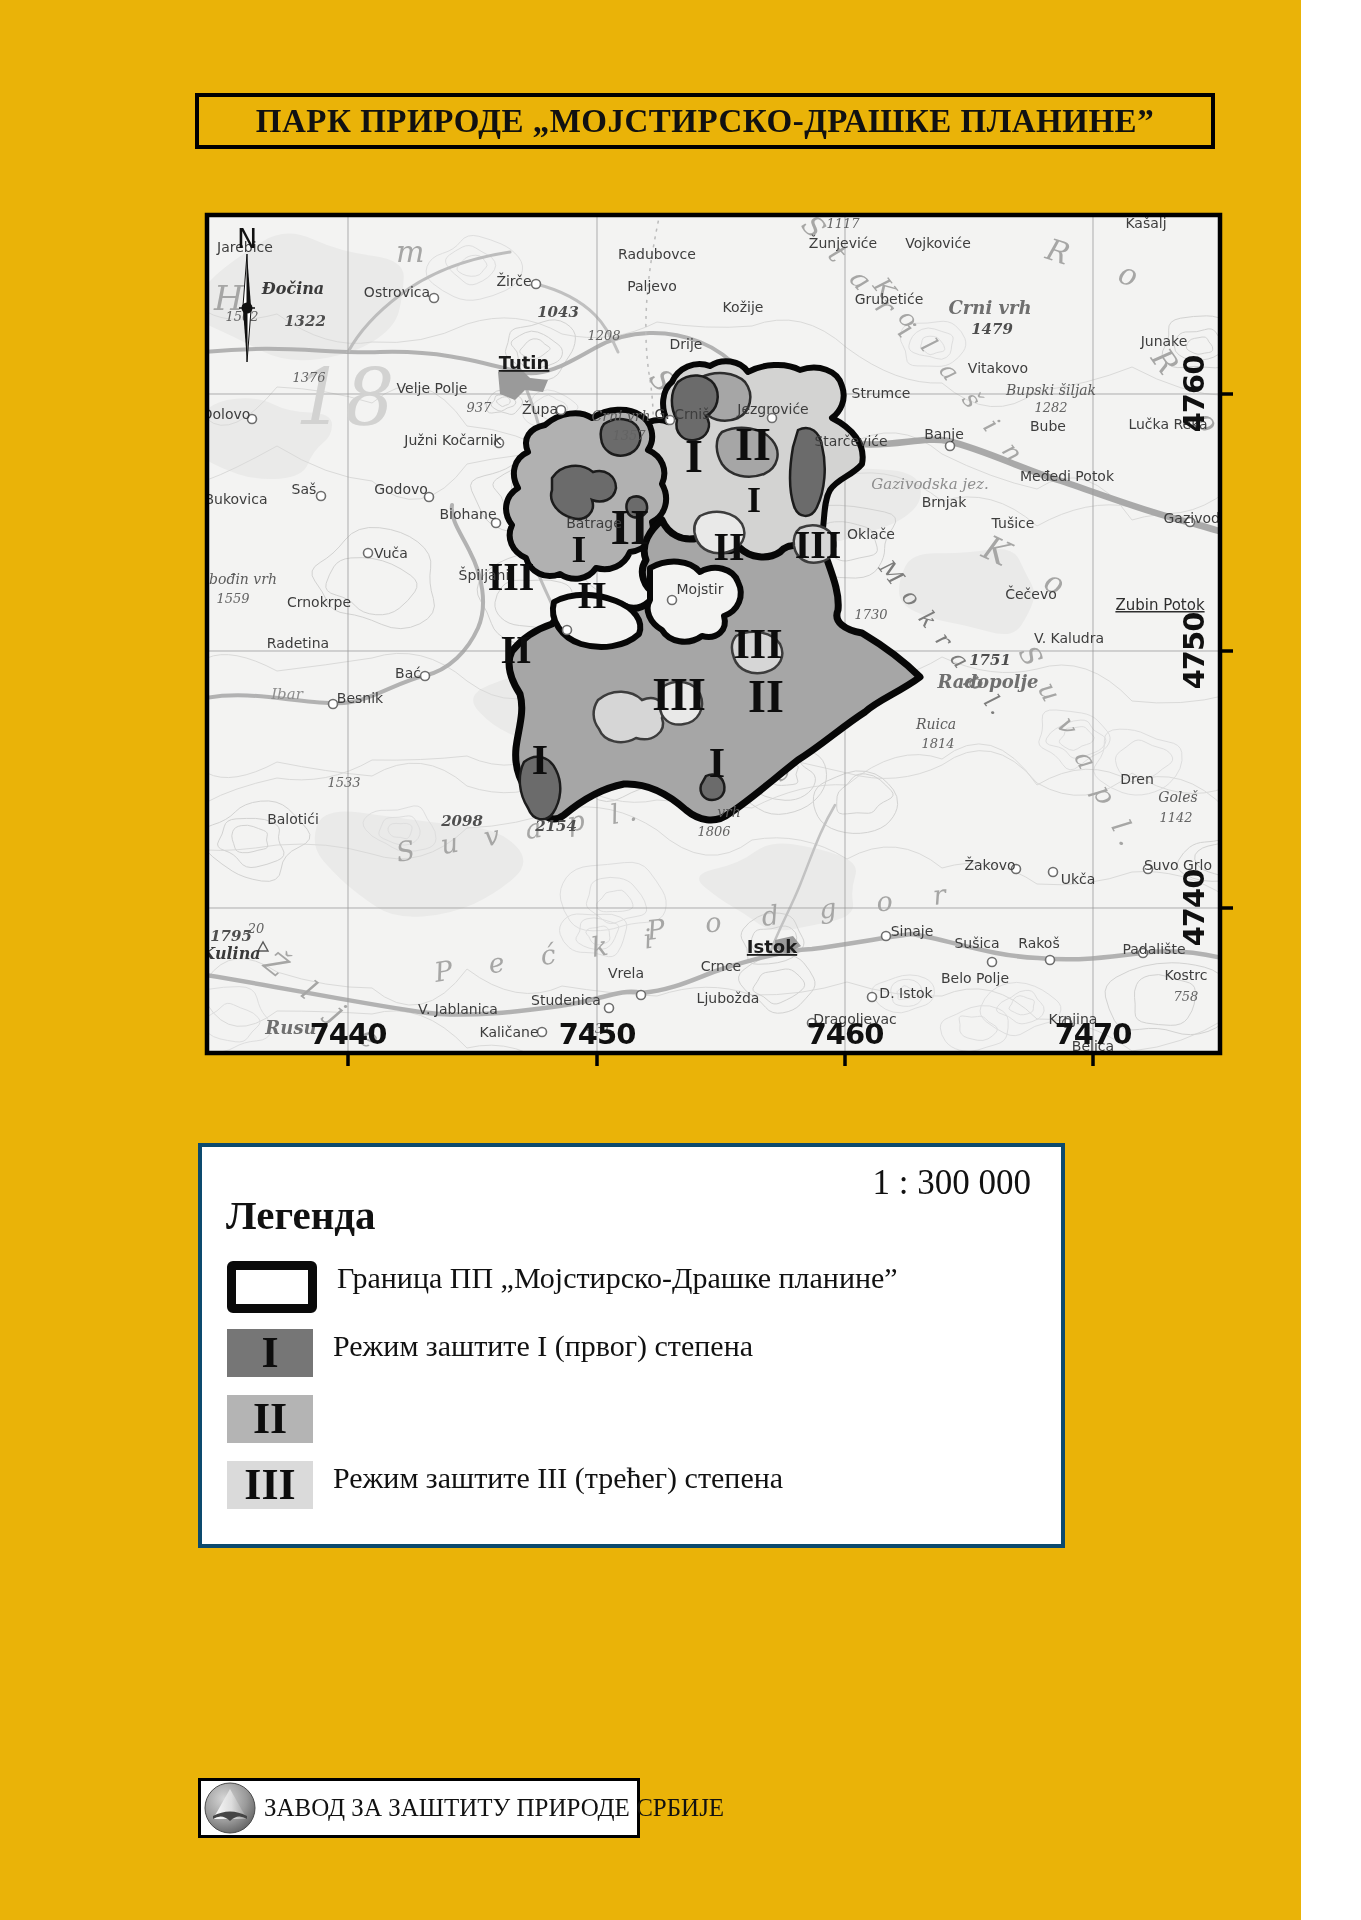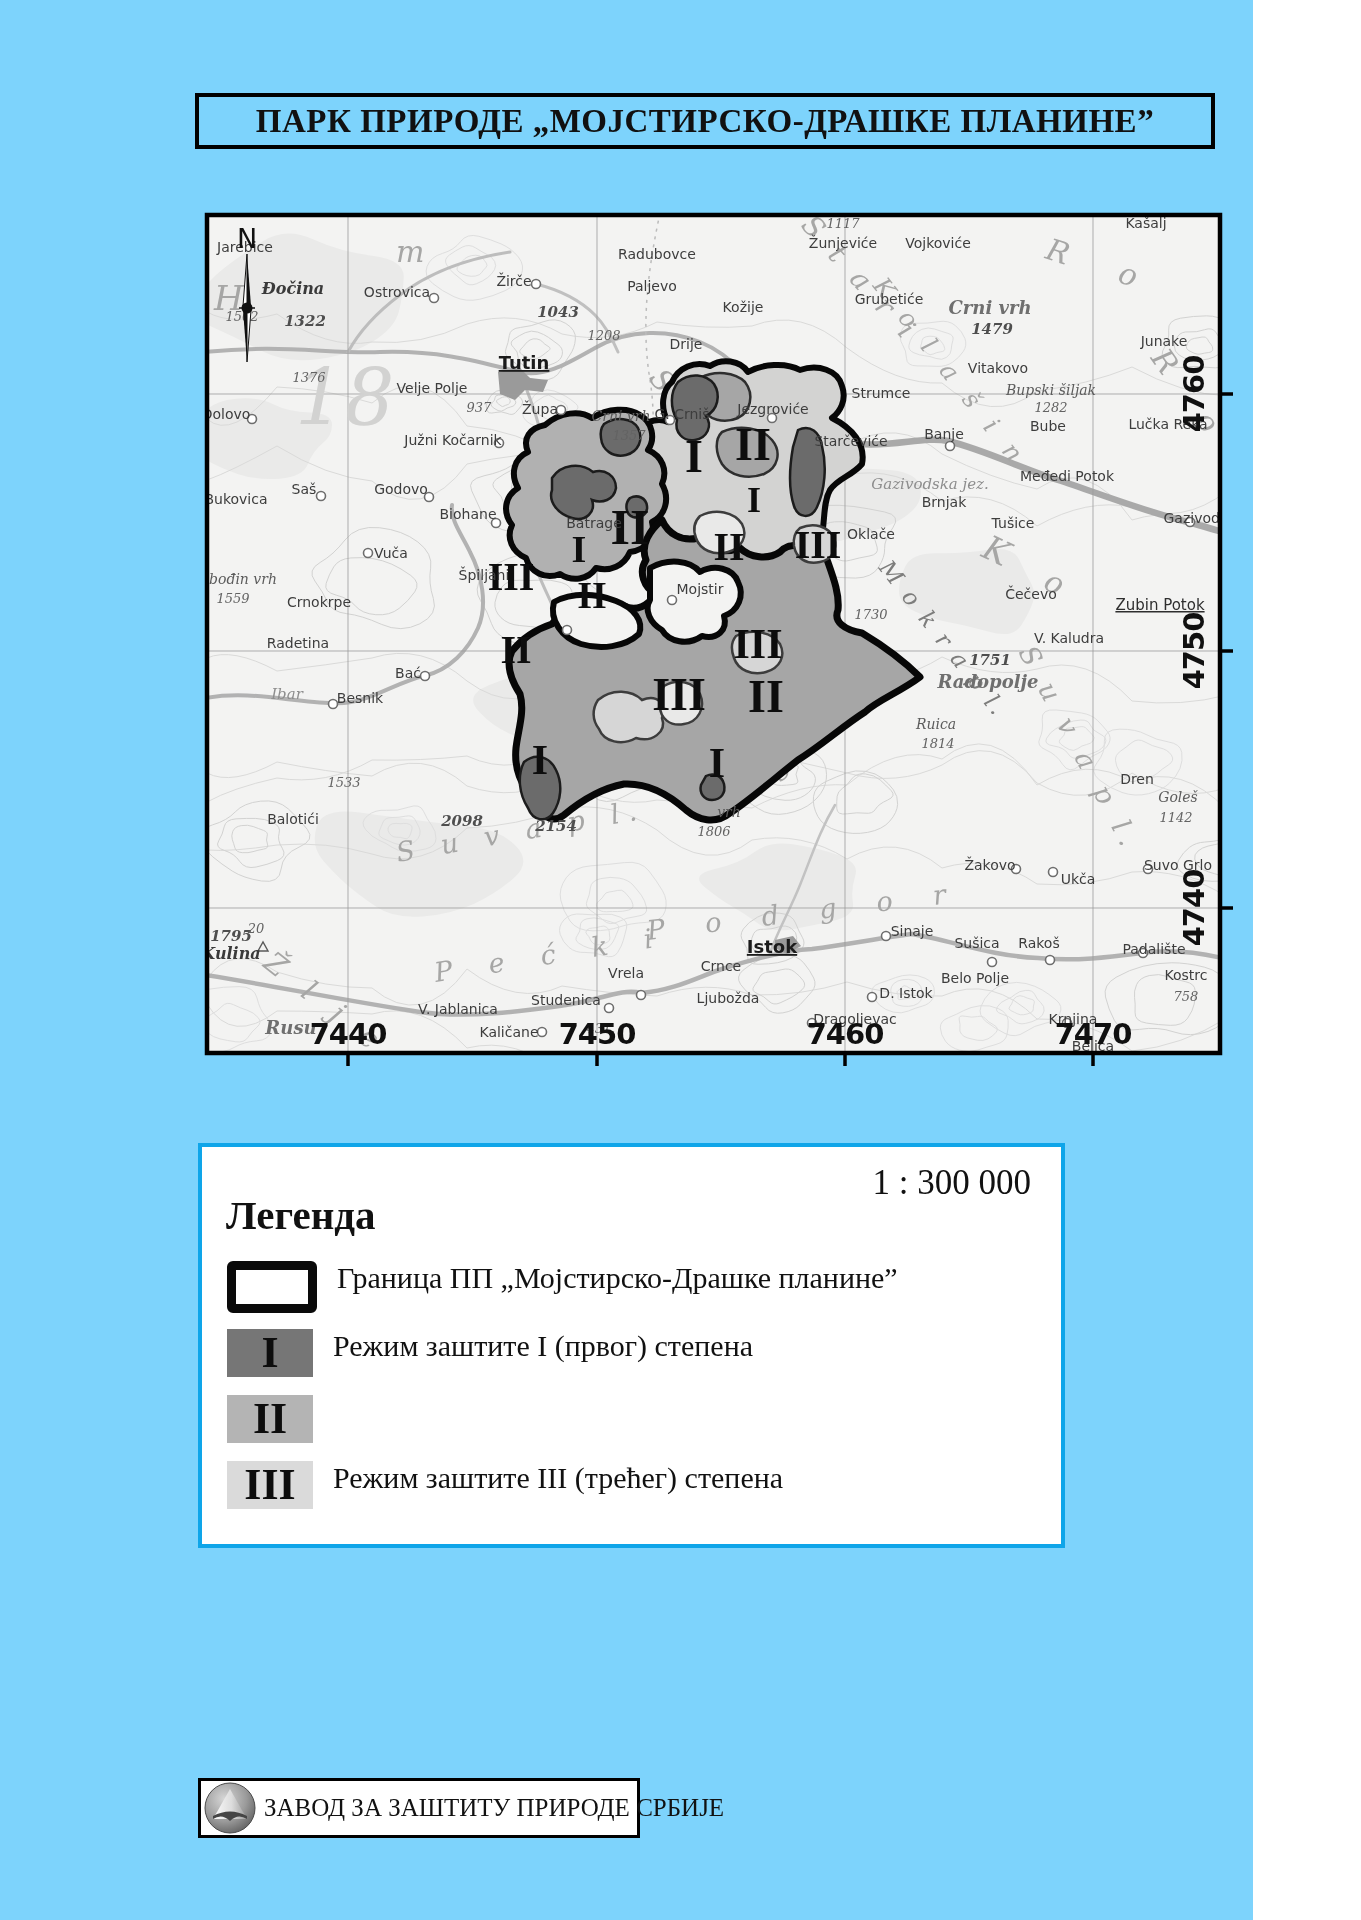--- a/index.html
+++ b/index.html
@@ -1,23 +1,23 @@
 <!DOCTYPE html>
 <html><head>
 <meta charset="utf-8">
 <style>
   html,body{margin:0;padding:0;background:#ffffff;}
-  .page{position:relative;width:1253px;height:1920px;background:#7dd3fc;overflow:hidden;
-        font-family:"Liberation Serif",serif;color:#111;}
+  .page{position:relative;width:1253px;height:1920px;background:#eab308;overflow:hidden;
+        font-family:"Liberation Serif",serif;color:#111;padding-left:48px;}
   .title-box{position:absolute;left:195px;top:93px;width:1020px;height:56px;
         border:4px solid #000;box-sizing:border-box;display:flex;align-items:center;justify-content:center;}
   .title-box span{font-size:33px;font-weight:bold;letter-spacing:.5px;white-space:nowrap;}
   .map-svg{position:absolute;left:195px;top:205px;}
   .legend-box{position:absolute;left:198px;top:1143px;width:867px;height:405px;
-        border:4px solid #0ea5e9;box-sizing:border-box;background:#fff;}
+        border:4px solid #0c4a6e;box-sizing:border-box;background:#fff;}
   .legend-scale{position:absolute;right:30px;top:16px;font-size:35px;}
   .legend-heading{position:absolute;left:24px;top:44px;font-size:41px;font-weight:bold;}
   .legend-row{position:absolute;left:25px;height:54px;display:flex;}
   .lr0{top:114px;} .lr1{top:182px;} .lr2{top:248px;} .lr3{top:314px;}
   .swatch{width:86px;height:48px;display:flex;align-items:center;justify-content:center;flex:0 0 auto;}
   .swatch-boundary{width:90px;height:52px;background:#fff;border:9px solid #0a0a0a;box-sizing:border-box;border-radius:6px;}
   .swatch .numeral{font-family:"Liberation Serif",serif;font-weight:bold;font-size:44px;line-height:1;color:#0d0d0d;}
   .legend-label{margin-left:20px;font-size:30px;white-space:nowrap;}
   .footer-box{position:absolute;left:198px;top:1778px;width:442px;height:60px;border:3px solid #000;
         box-sizing:border-box;background:#fff;display:flex;align-items:center;justify-content:space-between;}

